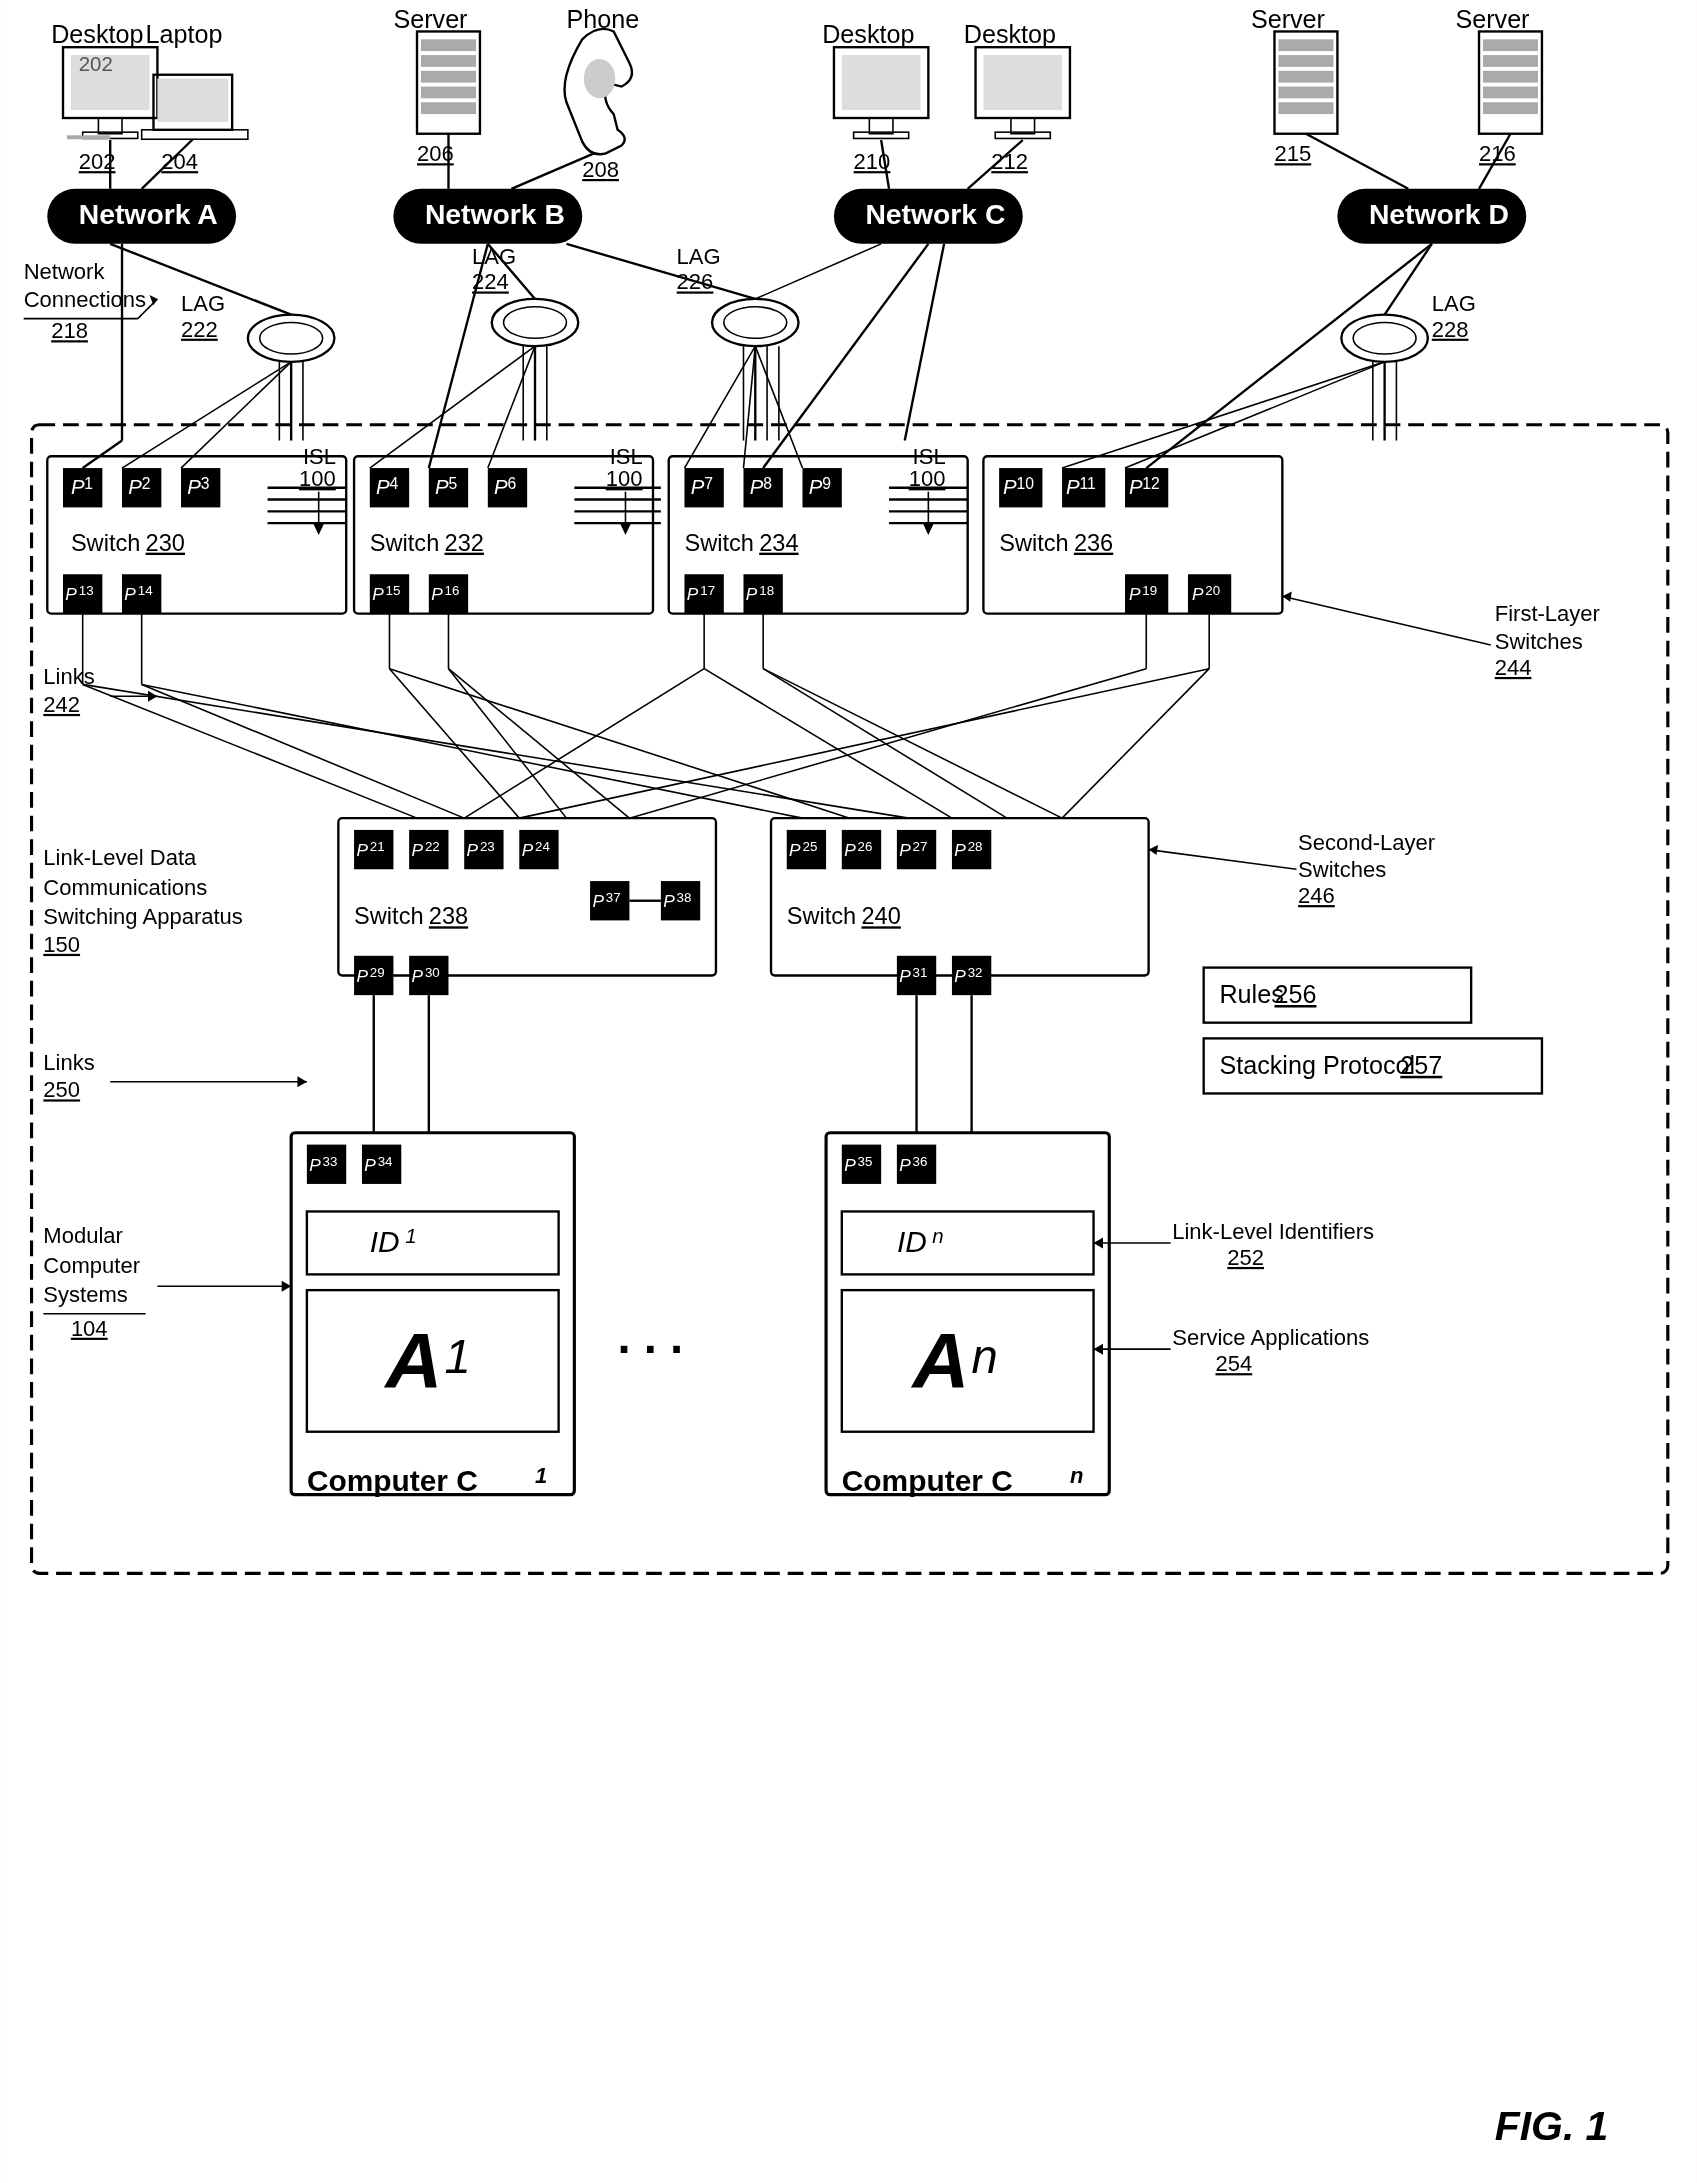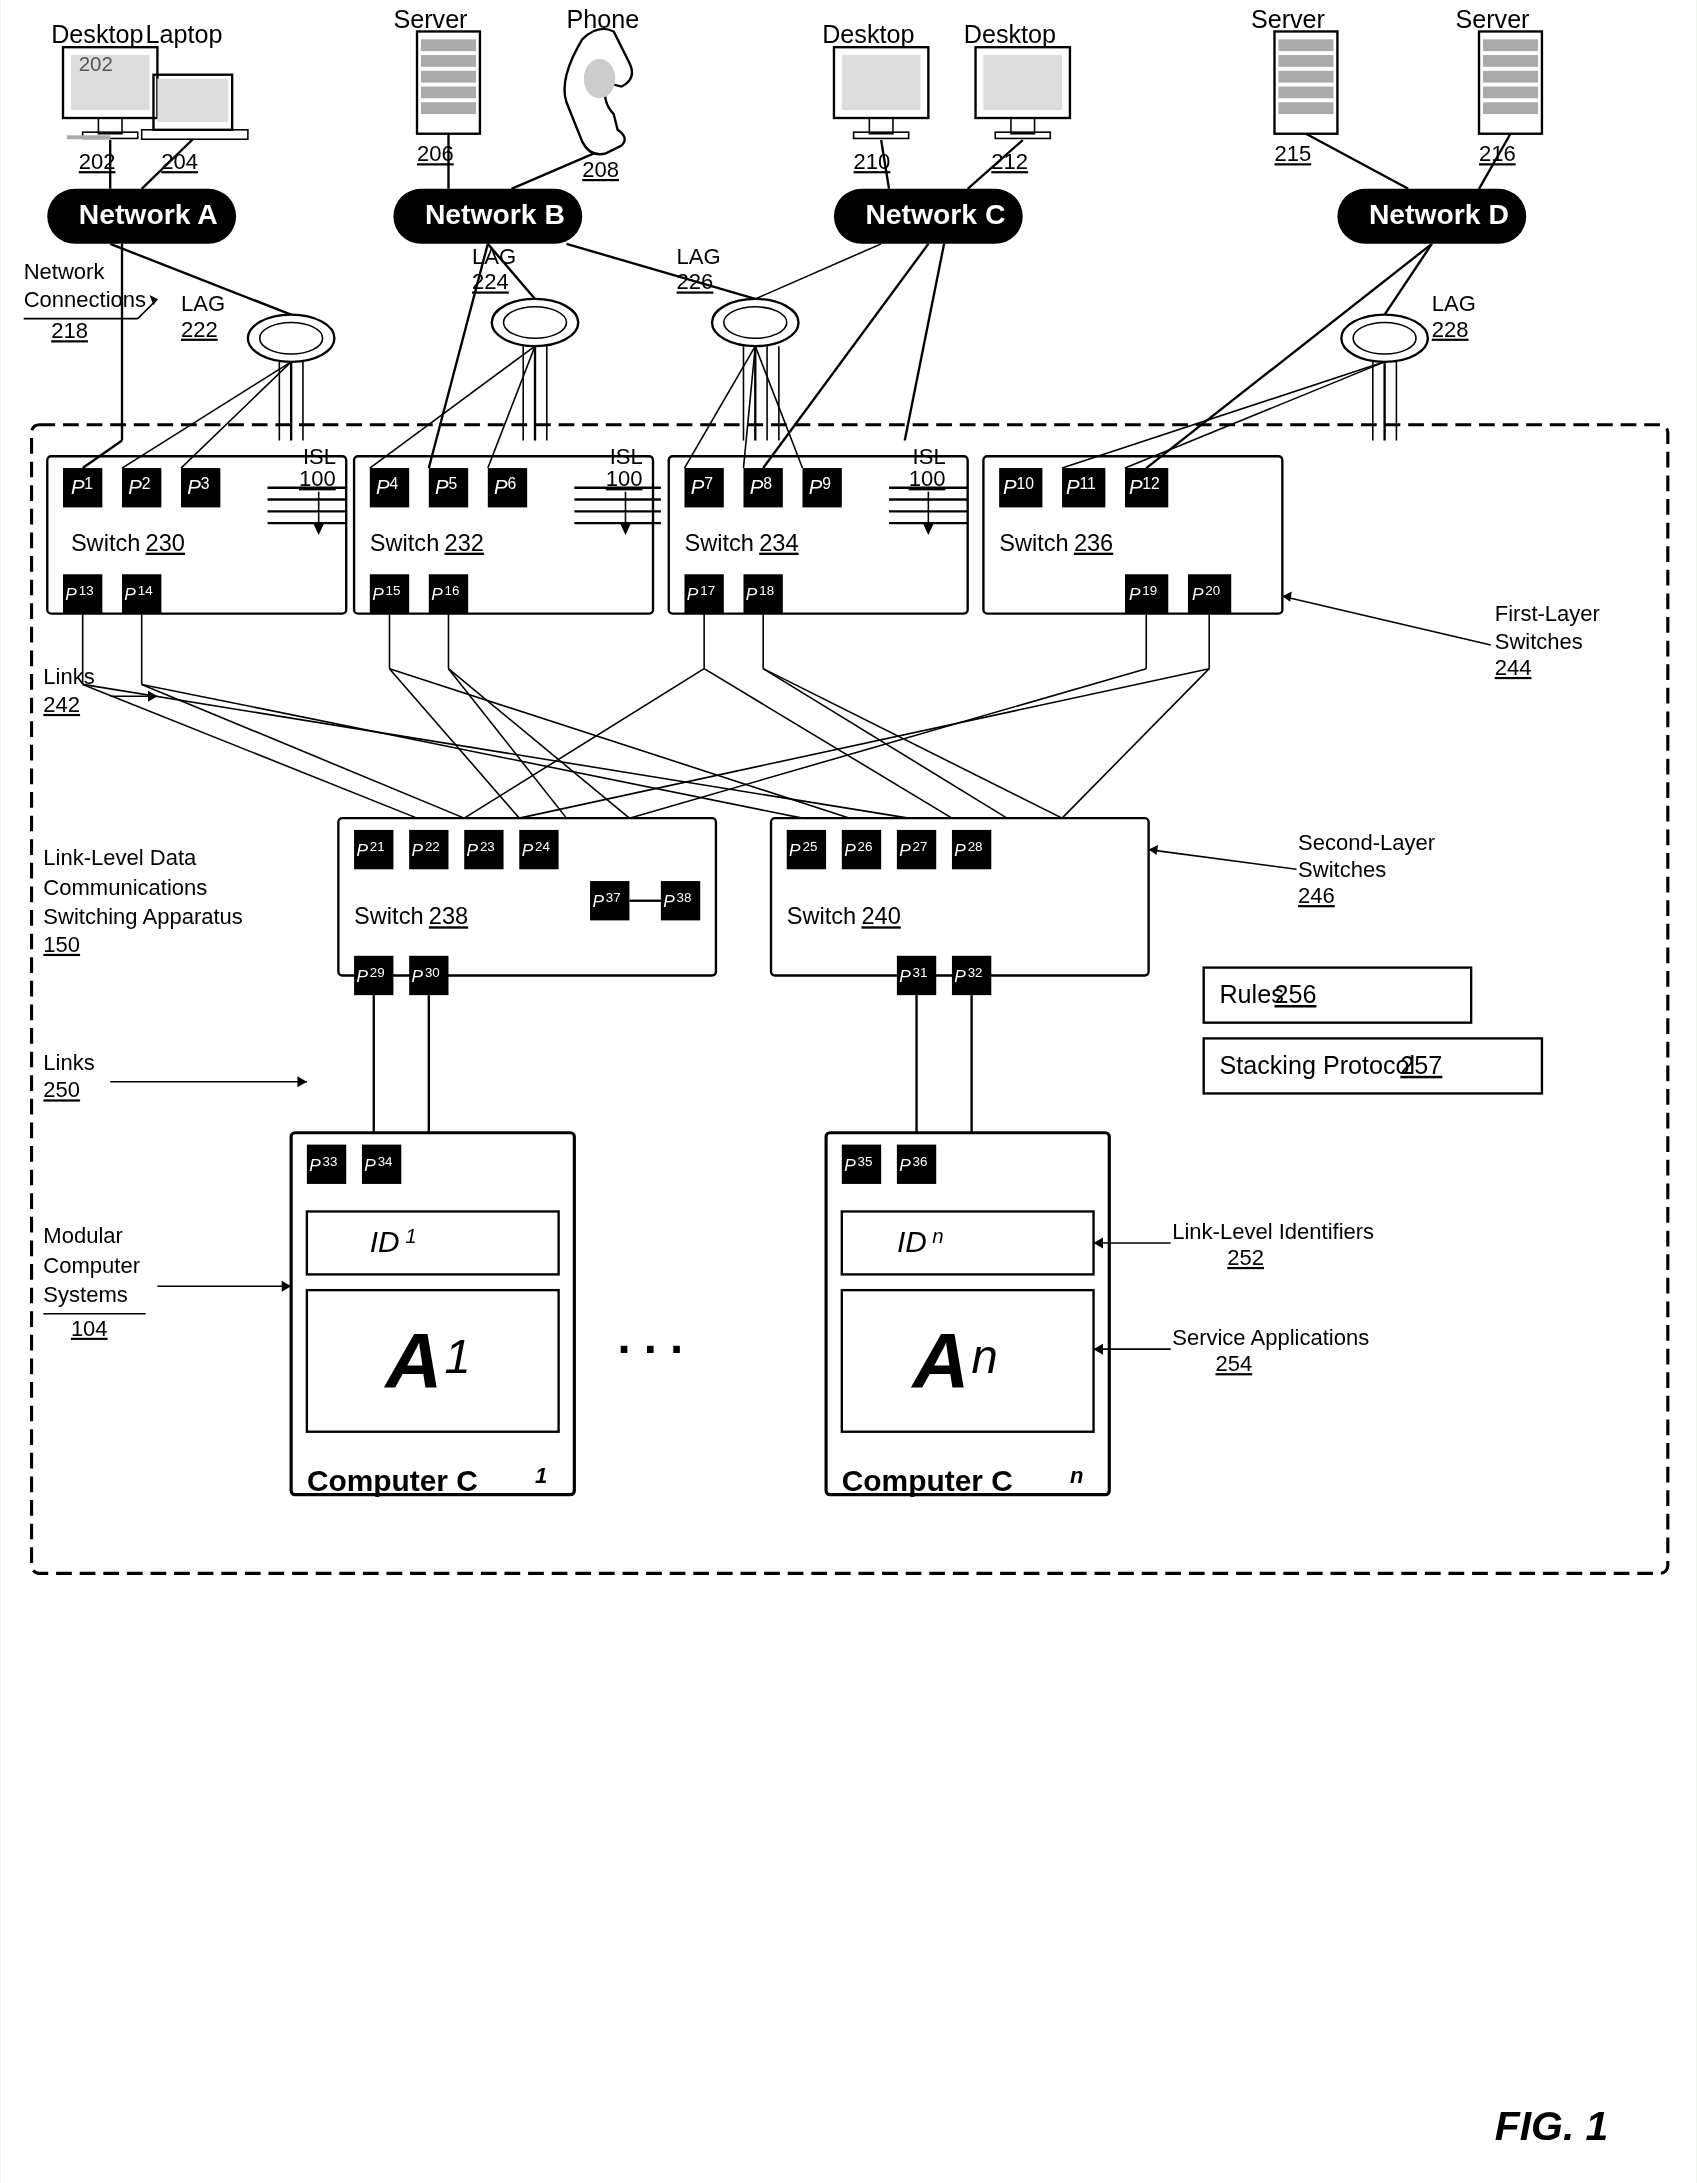--- a/index.html
+++ b/index.html
@@ -8,21 +8,21 @@
       font-family: Arial, sans-serif;
       width: 1697px;
       height: 2183px;
       position: relative;
       overflow: hidden;
     }
     .diagram-container {
       width: 1697px;
       height: 2183px;
       position: relative;
-      background: #15803d;
+      background: #f9a8d4;
     }
     svg.main-svg {
       position: absolute;
       top: 0; left: 0;
       width: 1697px;
       height: 2183px;
     }
   </style>
 </head>
 <body>

